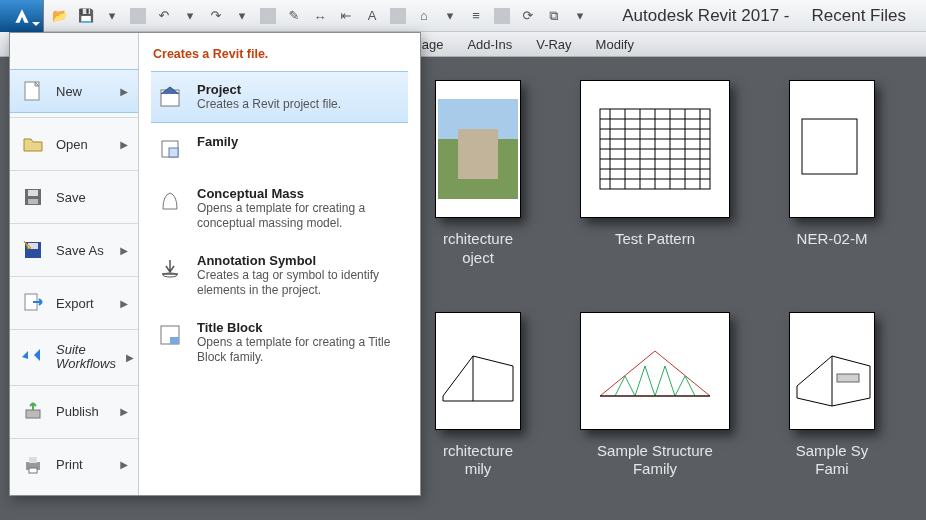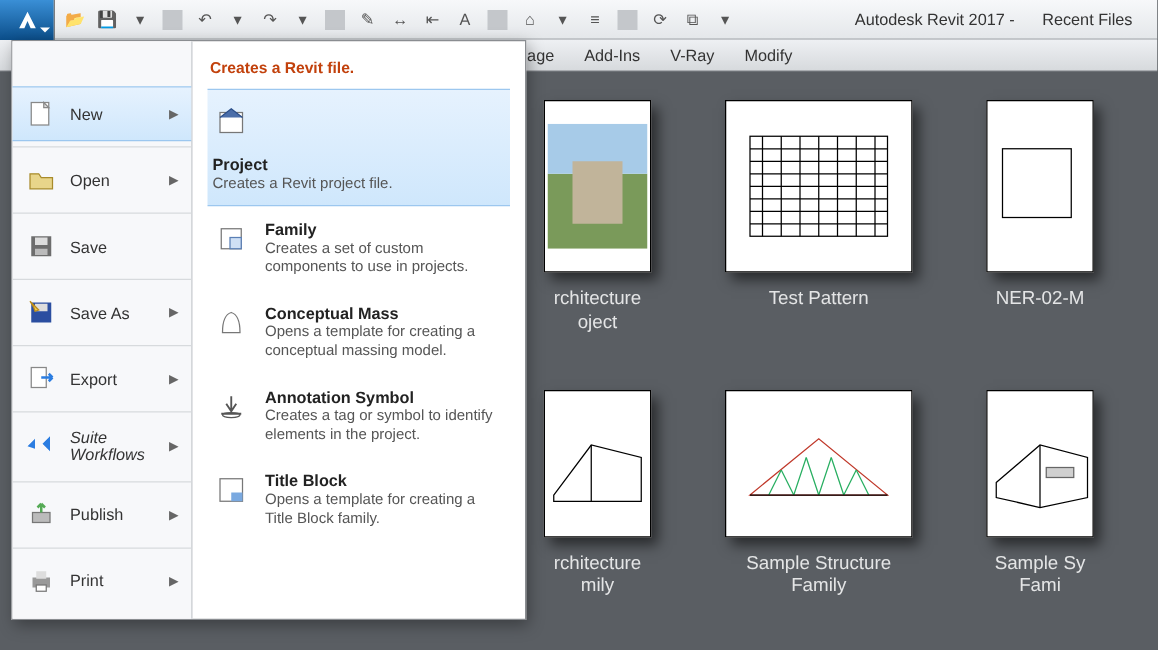--- a/index.html
+++ b/index.html
@@ -6,43 +6,43 @@
   body { width: 926px; height: 520px; background: #5a5e63; overflow: hidden; position: relative; }
 
   
   .qat-row { height: 32px; background: linear-gradient(#f7f8fa,#e4e7ea); border-bottom: 1px solid #c4c7cb; display: flex; align-items: center; }
   .app-button { width: 44px; height: 32px; background: linear-gradient(#3a8fd6,#0b4e8a); border-right: 1px solid #7a7d81; display:flex; align-items:center; justify-content:center; position:relative; }
   .app-button svg { width:20px; height:20px; }
   .app-button .drop { position:absolute; right:3px; bottom:2px; border:4px solid transparent; border-top-color:#fff; }
   .qat-icons { display:flex; align-items:center; gap:10px; padding:0 8px; }
   .qat-icons span { width:16px; height:16px; display:flex; align-items:center; justify-content:center; color:#555; font-size:13px; }
   .qat-sep { width:1px; height:20px; background:#c4c7cb; }
-  .title-area { margin-left:auto; display:flex; align-items:center; gap:22px; padding-right:20px; font-size:13px; color:#333; }
+  .title-area { margin-left:auto; display:flex; align-items:center; gap:22px; padding-right:20px; font-size:17px; color:#333; }
 
   
   .tabs-row { height:25px; background:linear-gradient(#eef0f3,#d7dadd); border-bottom:1px solid #a9acb0; display:flex; align-items:center; padding-left:100px; gap:0; font-size:13px; color:#333; }
   .tabs-row .tab { padding:0 12px; line-height:25px; cursor:default; }
   .mini-icons { position:absolute; left:100px; top:42px; display:flex; gap:4px; }
   .mini-icons span { width:18px; height:16px; border:1px solid #bbb; background:#fff; display:inline-block; }
 
   
   .app-menu { position:absolute; top:32px; left:9px; width:412px; background:#fff; border:1px solid #8a8d91; box-shadow:2px 4px 12px rgba(0,0,0,.35); display:flex; }
-  .app-menu-left { width:144px; border-right:1px solid #c9cccf; padding:36px 0 8px 0; background:#f7f8fa; }
+  .app-menu-left { width:129px; border-right:1px solid #c9cccf; padding:36px 0 8px 0; background:#f7f8fa; }
   .am-item { display:flex; align-items:center; gap:10px; padding:8px 10px; font-size:13px; color:#333; border-top:1px solid transparent; border-bottom:1px solid transparent; position:relative; }
   .am-item.sel { background:linear-gradient(#e6f2fe,#cfe7fc); border-top-color:#9cc7ef; border-bottom-color:#9cc7ef; }
   .am-item .arr { margin-left:auto; color:#666; font-size:10px; }
   .am-item .ic { width:26px; height:26px; display:flex; align-items:center; justify-content:center; }
   .am-sep { height:1px; background:#d7dadd; margin:4px 0; }
   .am-item.two-line { line-height:1.1; }
   .am-item.two-line .lbl { display:flex; flex-direction:column;font-style:italic; }
 
   .app-menu-right { flex:1; padding:10px 12px 14px 12px; }
   .amr-title { font-size:12.5px; font-weight:600; color:#c2410c; padding:4px 0 10px 2px; }
   .amr-item { display:flex; gap:12px; padding:10px 6px 10px 4px; border-top:1px solid transparent; border-bottom:1px solid transparent; }
-  .amr-item.sel { background:linear-gradient(#e6f2fe,#cfe7fc); border-top-color:#9cc7ef; border-bottom-color:#9cc7ef;flex-direction:column; }
+  .amr-item.sel { background:linear-gradient(#e6f2fe,#cfe7fc); border-top-color:#9cc7ef; border-bottom-color:#9cc7ef; }
   .amr-item .ic { width:30px; height:30px; flex:none; display:flex; align-items:center; justify-content:center; }
   .amr-item .txt b { font-size:13px; font-weight:600; color:#222; display:block; }
   .amr-item .txt span { font-size:12px; color:#555; display:block; line-height:1.25; }
 
   
   .gallery { position:absolute; left:420px; top:58px; right:0; bottom:0; padding:22px 0 0 0; display:flex; flex-direction:column; gap:44px; }
   .grow { display:flex; gap:68px; padding-left:10px; }
   .thumb { width:122px; display:flex; flex-direction:column; align-items:center; gap:12px; }
   .thumb .box { width:150px; height:138px; background:#fff; border:1px solid #000; box-shadow:5px 6px 10px rgba(0,0,0,.55); display:flex; align-items:center; justify-content:center; }
   .thumb.small .box { width:150px; height:118px; }
@@ -226,21 +226,20 @@
 
     <div class="amr-item">
       <span class="ic">
         <svg width="28" height="28">
             <rect x="6" y="6" width="16" height="16" fill="#fff" stroke="#777"></rect>
             <rect x="13" y="13" width="9" height="9" fill="#cfe0f5" stroke="#5a7fb5"></rect>
           </svg>
       </span>
       <span class="txt">
         <b>Family</b>
-        <span>Creates a set of custom components to use in projects.</span>
       </span>
     </div>
 
     <div class="amr-item">
       <span class="ic">
         <svg width="28" height="28">
             <path d="M7 22 Q7 8 14 6 Q21 8 21 22 Z" fill="#fff" stroke="#777"></path>
           </svg>
       </span>
       <span class="txt">

